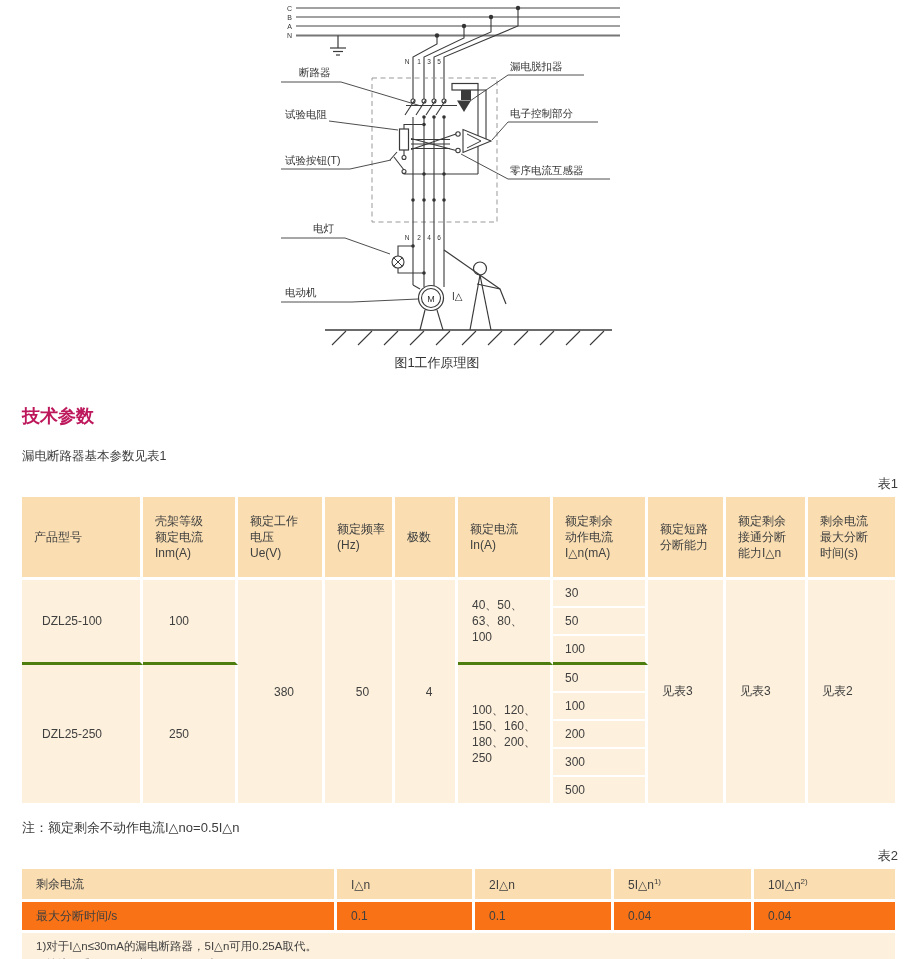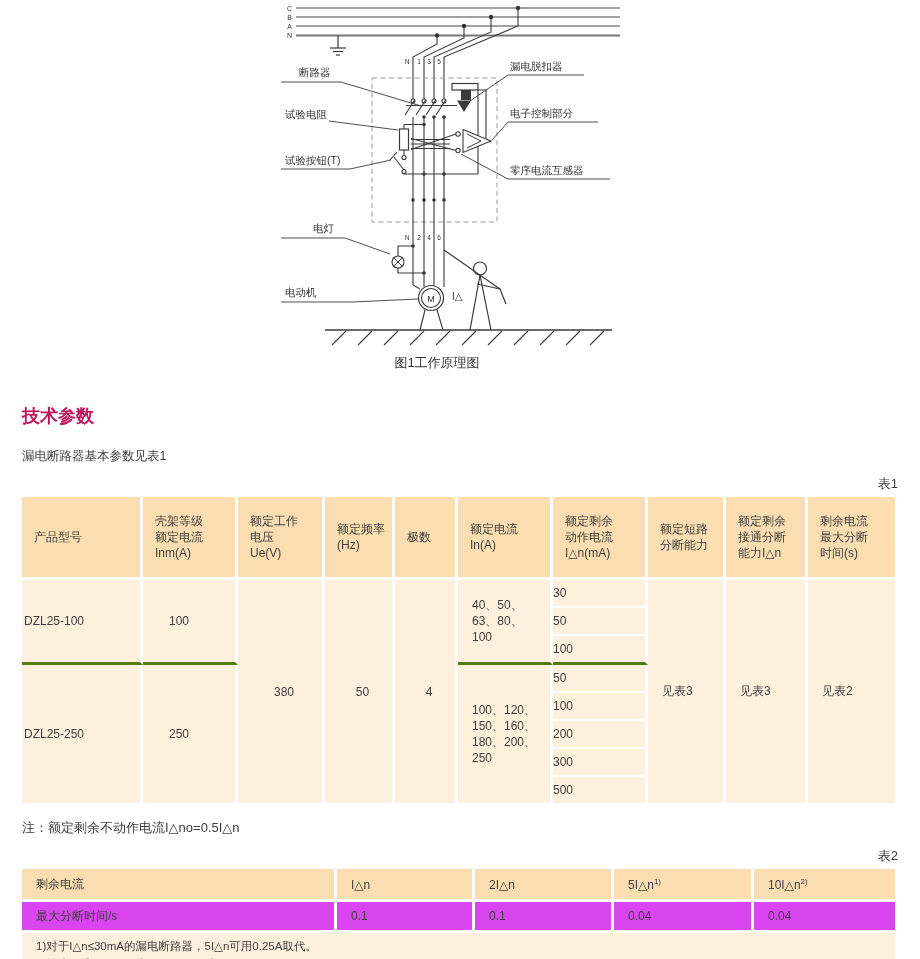--- a/index.html
+++ b/index.html
@@ -17,34 +17,34 @@
   .t1 th{
     background:#fadeb2;height:80px;font-weight:normal;font-size:12px;color:#3f3f3f;
     text-align:left;vertical-align:middle;padding:0 4px 0 12px;
     border-right:3px solid #fff;border-bottom:3px solid #fff;
   }
   .t1 td{
     background:#fdf0dc;font-size:12px;color:#3f3f3f;vertical-align:middle;
     padding:0 4px 0 14px;border-right:3px solid #fff;height:26px;
   }
   .t1 td.ctr{text-align:center;padding-left:12px;}
-  .t1 td.model{padding-left:2px;margin-top:48px;}
+  .t1 td.model{padding-left:20px;margin-top:48px;}
   .t1 td.inm{padding-left:26px;}
-  .t1 td.subv{padding-left:0;}
+  .t1 td.subv{padding-left:12px;}
   .t1 td.bb{border-bottom:3px solid #4d7c0f;}
   .t1 td.bb2{border-bottom:2px solid #fff;}
   .pre{white-space:pre-line;line-height:1.35;}
   .note{margin:16px 0 0 22px;font-size:13px;color:#3c3c3c;}
   .t2{width:876px;}
   .t2 td{
     font-size:12px;color:#3f3f3f;vertical-align:middle;
     border-right:3px solid #fff;border-bottom:3px solid #fff;padding:0 4px 0 14px;
   }
   .t2 tr.hd td{background:#fadeb2;height:30px;}
-  .t2 tr.vals td{background:#d946ef;height:28px;}
+  .t2 tr.vals td{background:#f97316;height:28px;}
   .t2 td.foot{background:#fdf0dc;height:46px;font-size:11.5px;line-height:1.55;vertical-align:middle;}
   .t2 sup{font-size:8px;}
 </style>
 </head>
 <body>
 
 <div class="page">
 
   <svg class="diagram" viewBox="0 0 920 380">
     <g stroke="#444" stroke-width="1.2" fill="none">

